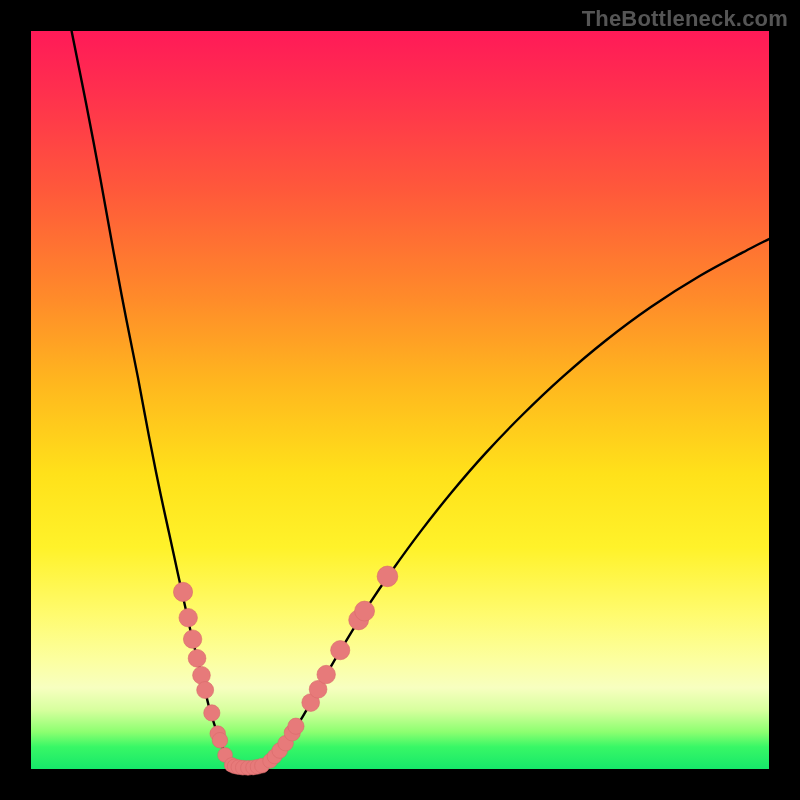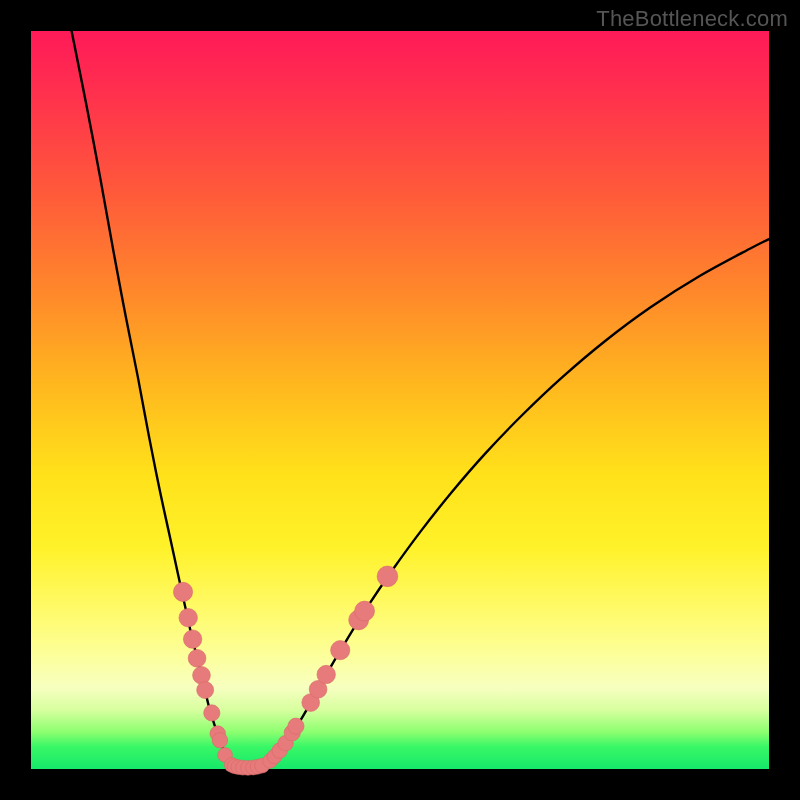--- a/index.html
+++ b/index.html
@@ -41,21 +41,21 @@
       #38f766 97%,
       #16e86a 100%
     );
   }
   .watermark {
     position: absolute;
     top: 6px;
     right: 12px;
     color: #555;
     font-size: 22px;
-    font-weight: 400;
+    font-weight: 700;
     letter-spacing: 0.2px;
     user-select: none;
   }
   svg.curve {
     position: absolute;
     left: 0;
     top: 0;
     width: 738px;
     height: 738px;
     overflow: visible;

